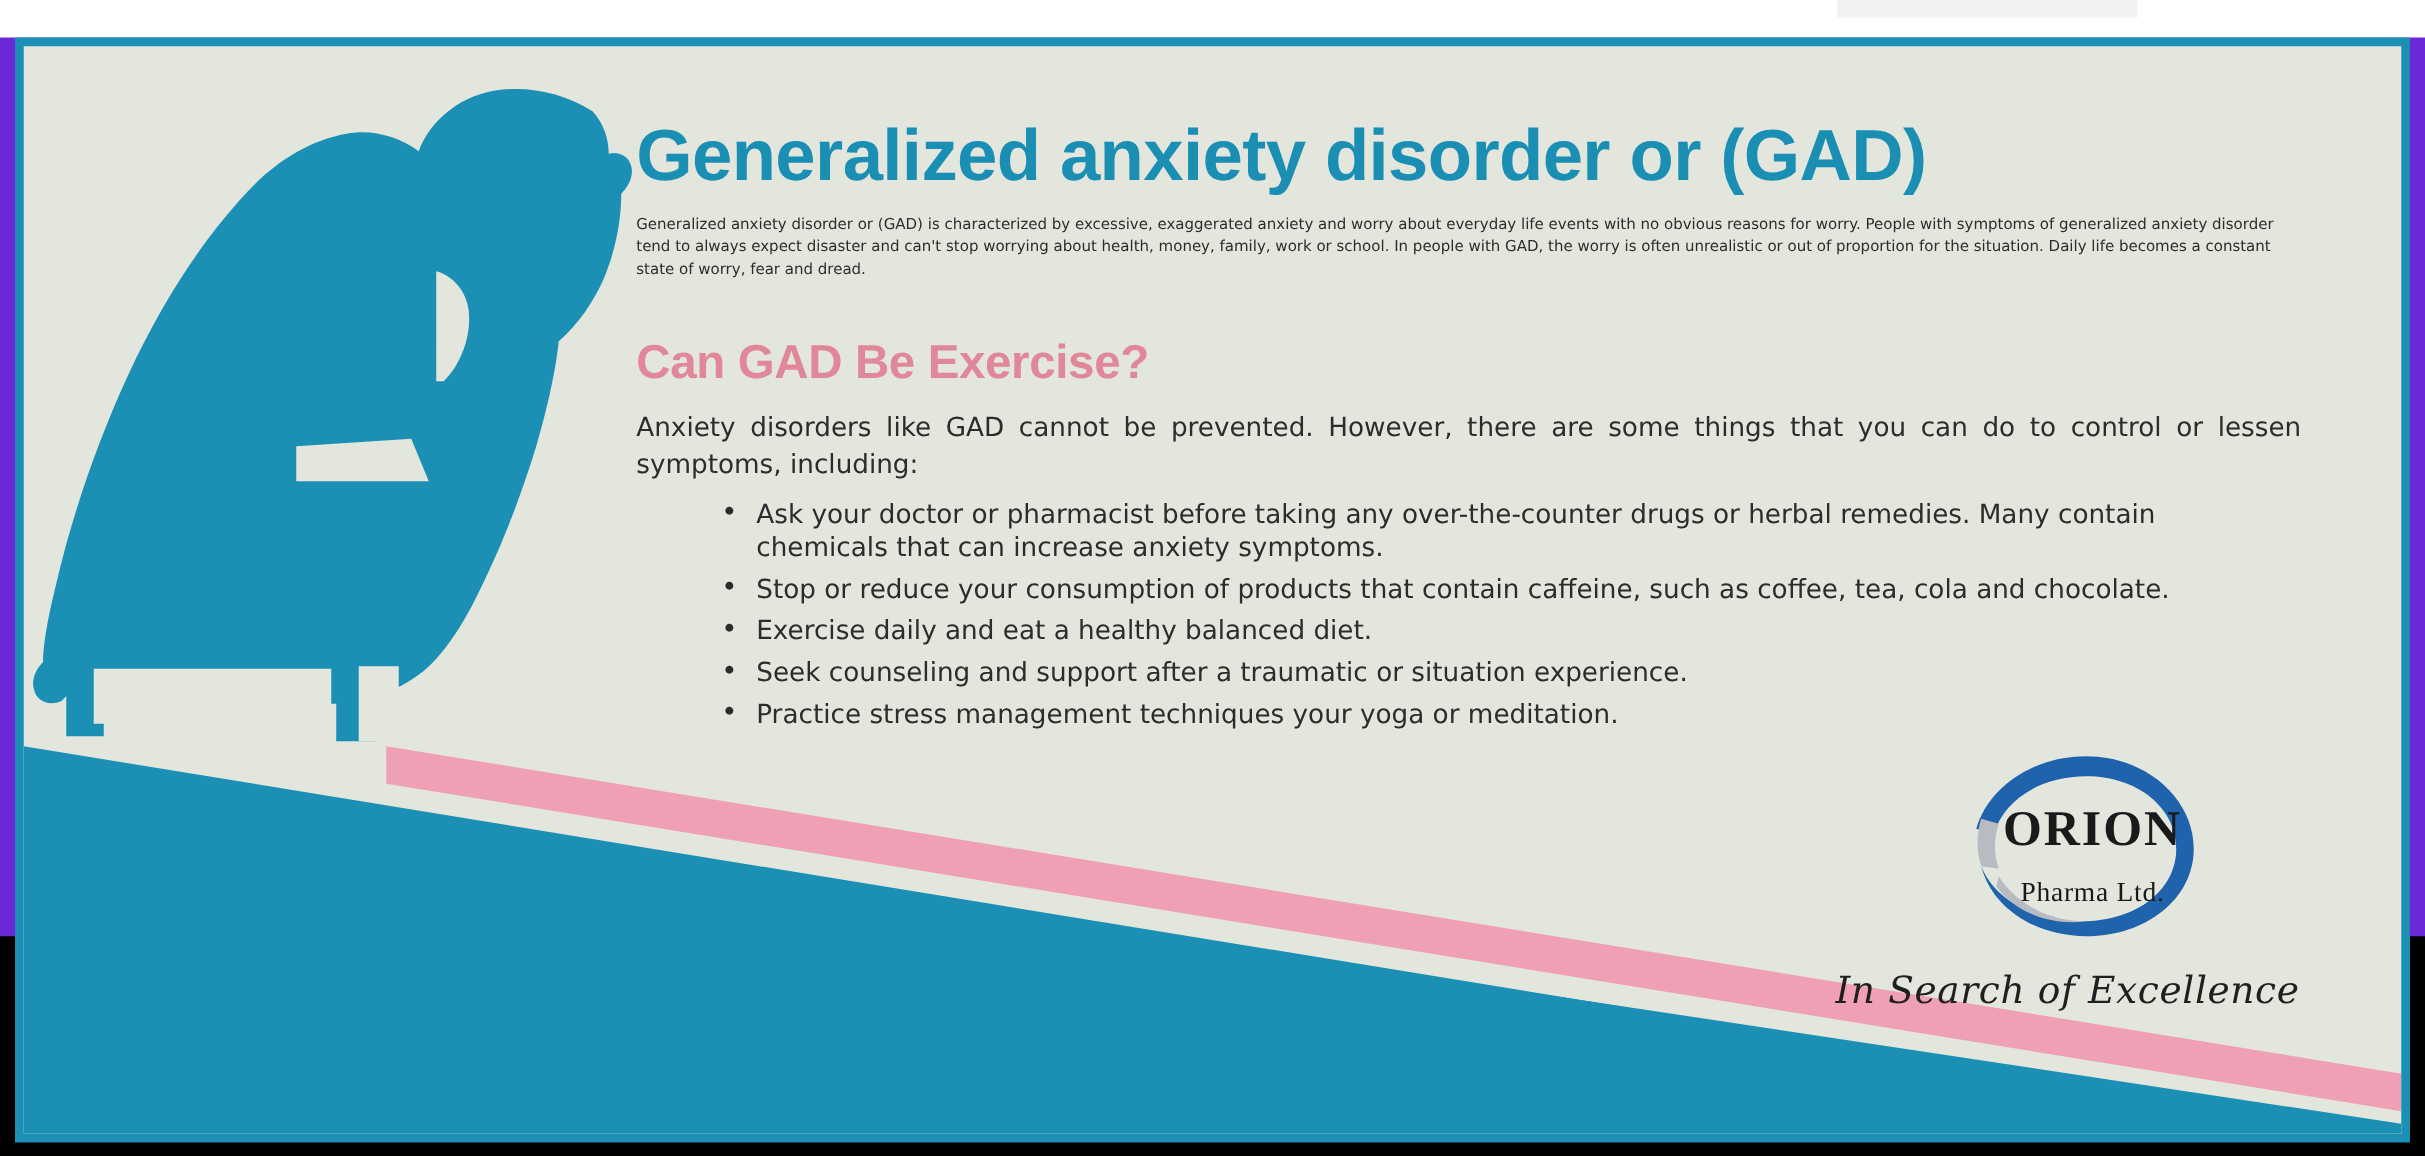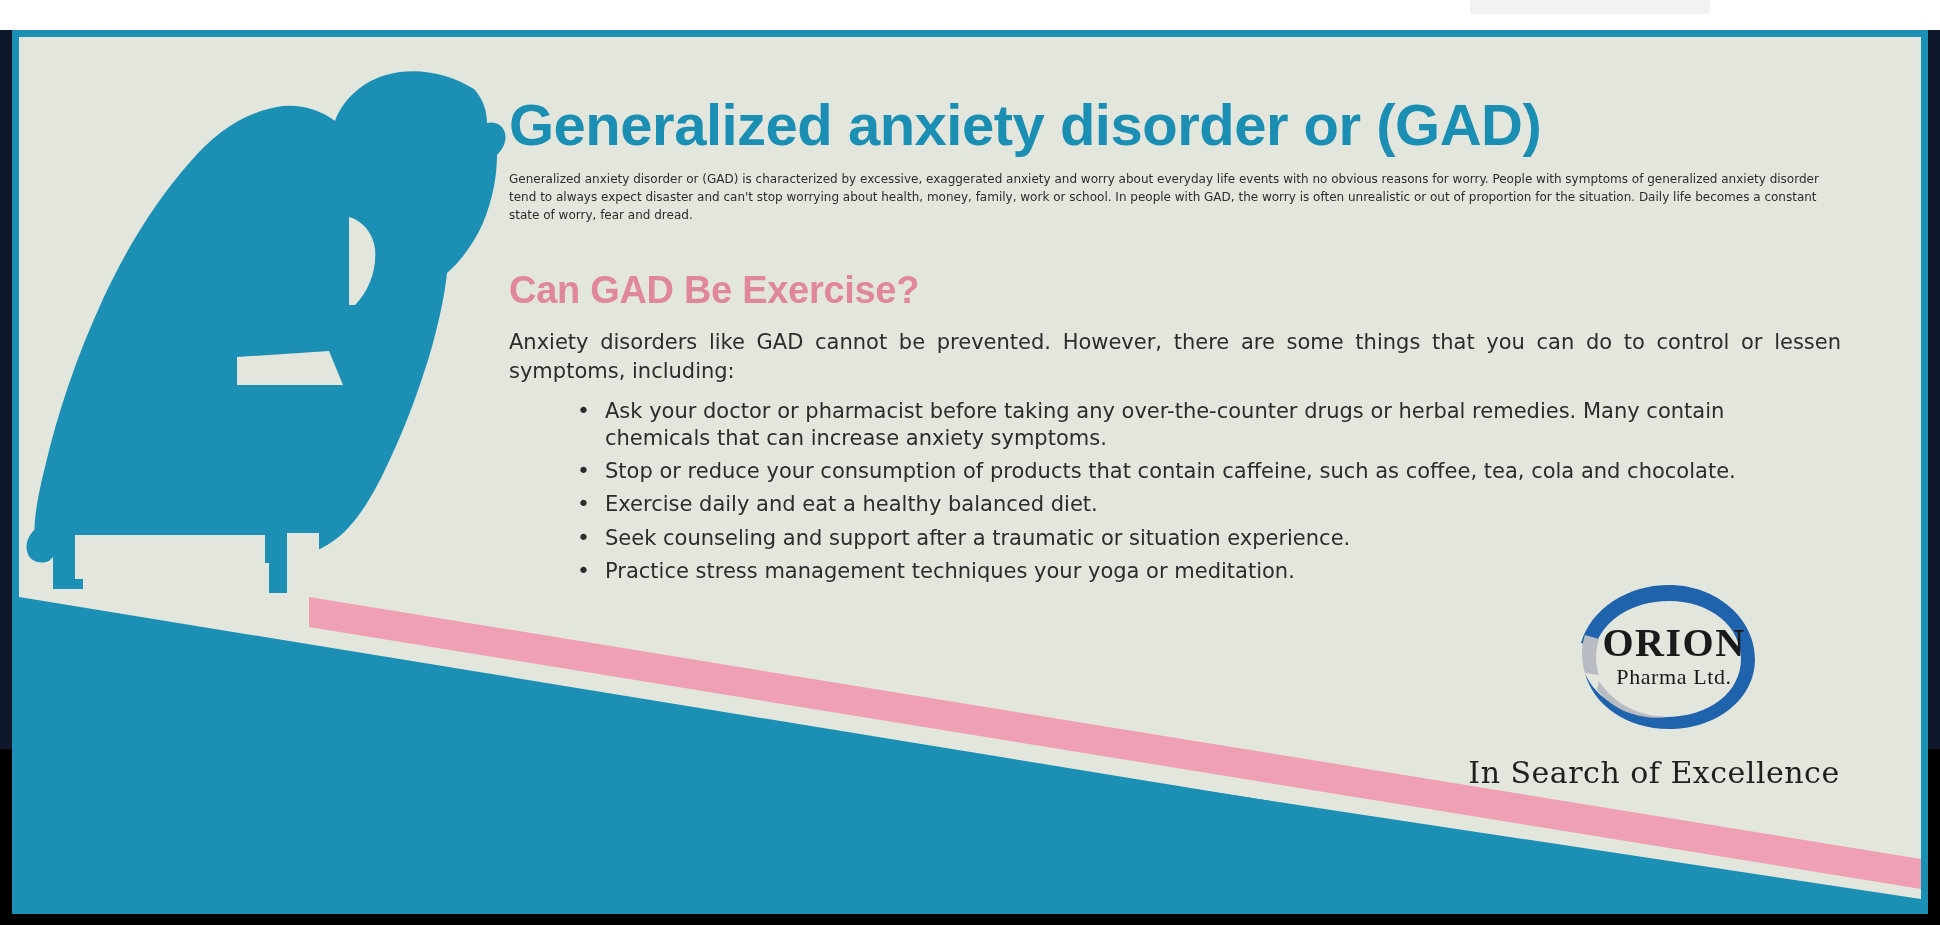--- a/index.html
+++ b/index.html
@@ -1,19 +1,19 @@
 <!DOCTYPE html>
 <html><head>
 <meta charset="utf-8">
 <style>
   * { margin:0; padding:0; box-sizing:border-box; }
   html,body { width:1940px; height:925px; background:#000; overflow:hidden; }
   body { font-family:"Liberation Sans", sans-serif; }
 
-  #root { position:relative; width:1940px; height:749px; background:#0f172a; }
+  #root { position:relative; width:1940px; height:749px; background:#6d28d9; }
 
   
   .top-strip{
     position:absolute; left:0; top:0; width:1940px; height:30px;
     background:#ffffff;
   }
   .top-strip-shade{
     position:absolute; left:1470px; top:0; width:240px; height:14px;
     background:#f2f2f2;
   }
@@ -70,38 +70,38 @@
     font-size:21px; line-height:1.30; color:#2c2c2c;
     font-family:"DejaVu Sans", sans-serif;
   }
   ul.bullets li::before{
     content:"\2022"; position:absolute; left:0; top:-1px;
     font-size:22px; color:#2c2c2c;
   }
 
   
   .logo-block{
-    position:absolute; left:1400px; top:540px; width:470px; height:290px;
+    position:absolute; left:1400px; top:560px; width:470px; height:290px;
   }
   .logo-mark{
     position:absolute; left:150px; top:0px; width:200px; height:160px;
   }
   .logo-words{
     position:absolute; left:150px; top:46px; width:210px; text-align:center;
     font-family:"Liberation Serif", serif; color:#1a1a1a;
   }
   .logo-orion{
     font-size:40px; font-weight:bold; letter-spacing:1.5px; line-height:1;
   }
   .logo-pharma{
-    font-size:22px; letter-spacing:0.6px; margin-top:3px; line-height:1;
+    font-size:22px; letter-spacing:0.6px; margin-top:20px; line-height:1;
   }
   .tagline{
     position:absolute; left:0px; top:178px; width:470px; text-align:center;
-    font-family:"DejaVu Serif", serif; 
+    font-family:"DejaVu Serif", serif; font-style:italic;
     font-size:30px; color:#1f1f1f; letter-spacing:0.5px;
   }
 </style>
 </head>
 <body>
 
 <div id="root">
 
   <div class="top-strip">
     <div class="top-strip-shade"></div>

